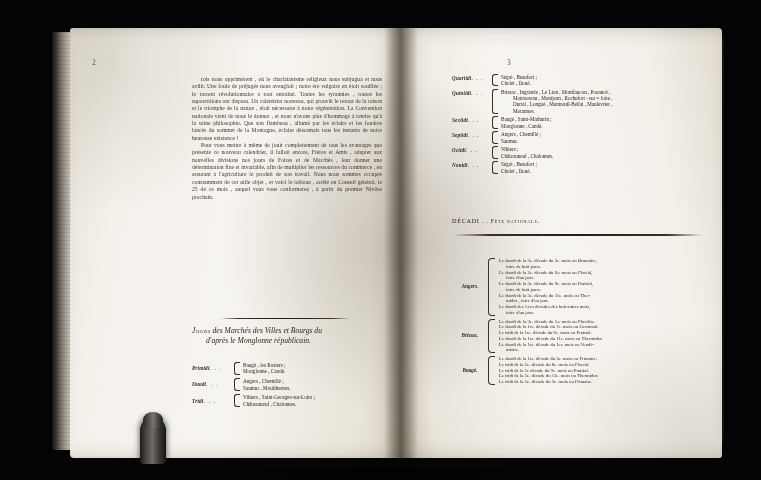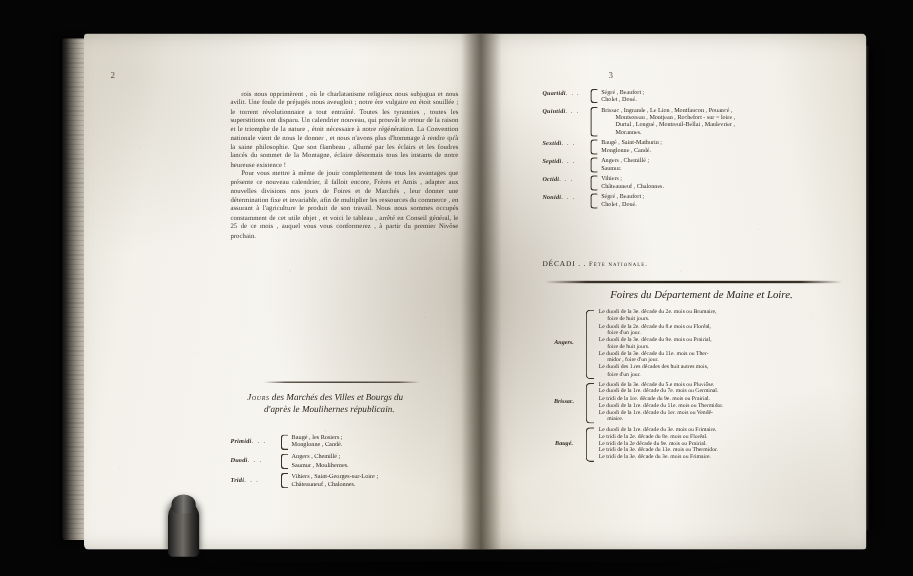--- a/index.html
+++ b/index.html
@@ -136,21 +136,21 @@
   .rule-left  { left: 150px; top: 290px; width: 130px; height:1.4px; }
   .rule-right { left: 402px; top: 206px; width: 248px; height:1.6px; }
 
   .heading-ital {
     position:absolute;
     font-style: italic;
     color:#2b251c;
     font-size: 7.6px;
     line-height: 10.2px;
   }
-  #marches-title { left: 122px; top: 298px; width: 200px; margin-left: 14px; }
+  #marches-title { left: 122px; top: 298px; width: 200px; }
   #marches-title .sc { font-variant: small-caps; letter-spacing:.5px; }
   #marches-title .l2, #marches-title .l3 { display:block; padding-left: 14px; }
 
   #foires-title {
     left: 405px; top: 212px; width: 255px;
     font-size: 9px; text-align:center;
   }
 
   
   .daytable {
@@ -268,21 +268,21 @@
 
       <div class="col body-col">
         <p>rois nous opprimèrent , où le charlatanisme religieux nous subjugua et nous avilit. Une foule de préjugés nous aveugloit ; notre ère vulgaire en étoit souillée ; le torrent révolutionnaire a tout entraîné. Toutes les tyrannies , toutes les superstitions ont disparu. Un calendrier nouveau, qui prouvât le retour de la raison et le triomphe de la nature , étoit nécessaire à notre régénération. La Convention nationale vient de nous le donner , et nous n'avons plus d'hommage à rendre qu'à la saine philosophie. Que son flambeau , allumé par les éclairs et les foudres lancés du sommet de la Montagne, éclaire désormais tous les instants de notre heureuse existence !</p>
         <p>Pour vous mettre à même de jouir complettement de tous les avantages que présente ce nouveau calendrier, il falloit encore, Frères et Amis , adapter aux nouvelles divisions nos jours de Foires et de Marchés , leur donner une détermination fixe et invariable, afin de multiplier les ressources du commerce , en assurant à l'agriculture le produit de son travail. Nous nous sommes occupés constamment de cet utile objet , et voici le tableau , arrêté en Conseil général, le 25 de ce mois , auquel vous vous conformerez , à partir du premier Nivôse prochain.</p>
       </div>
 
       <div class="rule rule-left"></div>
 
       <div class="heading-ital" id="marches-title">
         <span class="sc">Jours</span><span> des Marchés des Villes et Bourgs du</span>
-        <span class="l3">d'après le Moulihernes républicain.</span>
+        <span class="l3">d'après le Monglonne républicain.</span>
       </div>
 
       <div class="daytable">
 
         <div class="dayrow">
           <div class="daylabel"><span>Primidi</span><span class="dots">. . .</span></div>
           <div class="daybrace"></div>
           <div class="dayvals">
             <span>Baugé , les Rosiers ;</span>
             <span>Monglonne , Candé.</span>
@@ -378,21 +378,20 @@
 
     </div>
 
     <div class="decadi-line">
       <span>DÉCADI . .</span>
       <span class="nat">Fête nationale.</span>
     </div>
 
     <div class="rule rule-right"></div>
 
-    <div class="heading-ital" id="foires-title">Foires du Département de Maine et Loire.</div>
 
     <div class="foirestable">
 
       <div class="foirerow">
         <div class="foirelabel">Angers.</div>
         <div class="foirebrace"></div>
         <div class="foirevals">
           <span>Le duodi de la 3e. décade du 2e. mois ou Brumaire,</span>
           <span class="cont">foire de huit jours.</span>
           <span>Le duodi de la 2e. décade du 8.e mois ou Floréal,</span>

